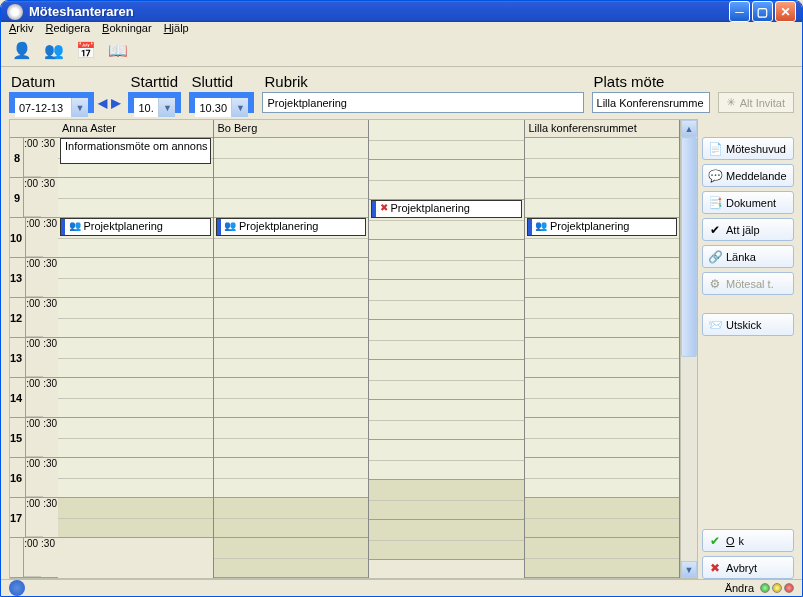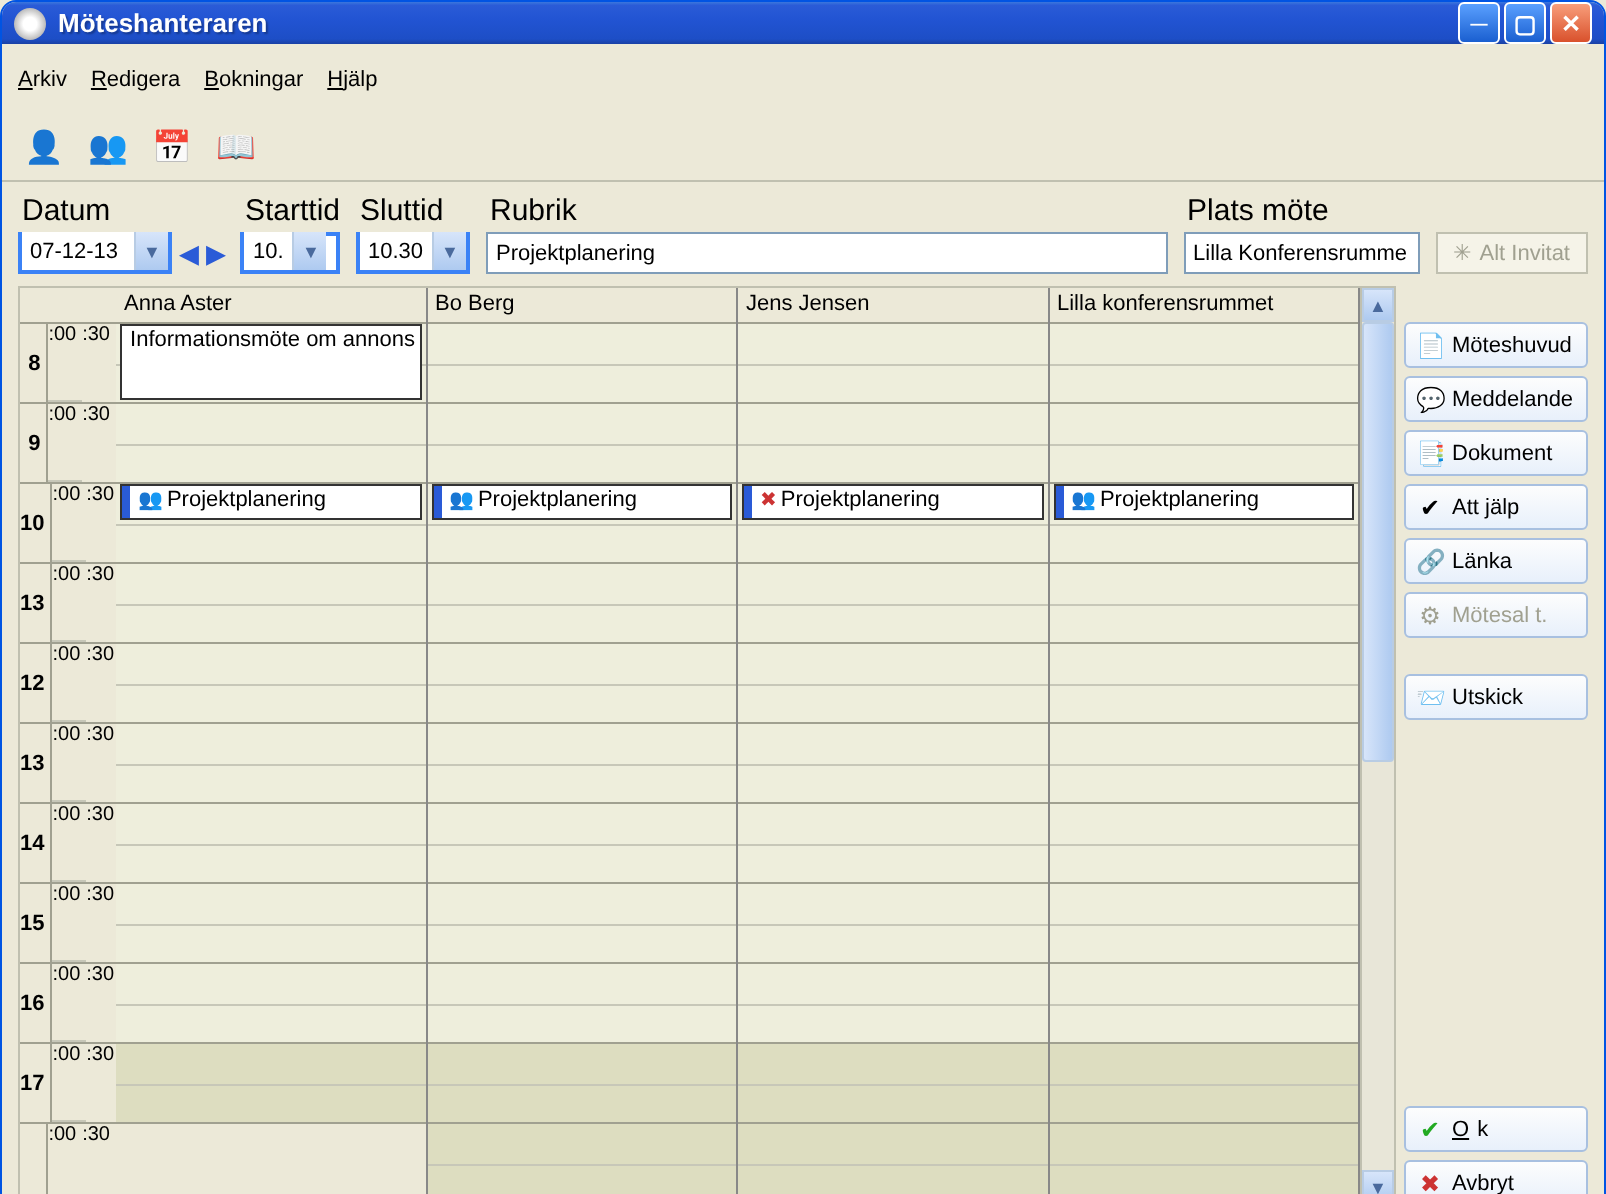--- a/index.html
+++ b/index.html
@@ -7,33 +7,33 @@
 
 .window { width: 803px; height: 597px; border: 1px solid #0054e3; border-radius: 8px 8px 0 0; background: #ece9d8; display: flex; flex-direction: column; }
 .titlebar { height: 30px; background: linear-gradient(to bottom, #3b77dd 0%, #2a5bd7 8%, #2254d3 40%, #1d4ec6 88%, #1941a5 100%); border-radius: 7px 7px 0 0; display: flex; align-items: center; padding: 0 6px; color: #fff; }
 .titlebar .app-icon { width: 16px; height: 16px; margin-right: 6px; background: radial-gradient(circle, #fff 30%, #888 100%); border-radius: 50%; }
 .titlebar .title { flex: 1; font-weight: bold; font-size: 13px; text-shadow: 1px 1px 1px rgba(0,0,0,.3); }
 .win-btns { display: flex; gap: 2px; }
 .win-btn { width: 21px; height: 21px; border: 1px solid #fff; border-radius: 3px; display: flex; align-items: center; justify-content: center; color: #fff; font-weight: bold; font-size: 12px; }
 .win-min, .win-max { background: linear-gradient(to bottom, #5aa0ff, #1a5fd0); }
 .win-close { background: linear-gradient(to bottom, #f89e7b, #d9512c); }
 
-.menubar { background: #ece9d8; padding: 12px 8px; display: flex; gap: 12px; }
+.menubar { background: #ece9d8; padding: 0 8px; display: flex; gap: 12px; }
 .menubar span { cursor: default; }
 .menubar span u { text-decoration: underline; }
 
 .toolbar { padding: 4px 8px; display: flex; gap: 6px; border-bottom: 1px solid #c0c0b0; }
 .tool-btn { width: 26px; height: 24px; display: flex; align-items: center; justify-content: center; font-size: 16px; }
 
 .content { flex: 1; padding: 6px 8px 0 8px; display: flex; flex-direction: column; background: #ece9d8; }
 
 .form-row { display: flex; gap: 8px; margin-bottom: 6px; align-items: flex-end; }
 .field { display: flex; flex-direction: column; gap: 2px; }
 .field label { font-size: 15px; padding-left: 2px; }
-.combo { display: flex; align-items: flex-end; border: 2px solid #3b82f6; background: #fff; height: 21px; }
+.combo { display: flex; align-items: flex-start; border: 6px solid #3b82f6; background: #fff; height: 21px; }
 .combo input { border: none; padding: 0 4px; height: 19px; outline: none; }
 .combo .dd { width: 17px; height: 19px; background: linear-gradient(to bottom,#d7e5fa,#aecaf0); display:flex; align-items:center; justify-content:center; color:#4a6a9d; font-size:9px; border-left:1px solid #b8cce4; }
 .text-in { border: 1px solid #7f9db9; height: 21px; padding: 0 4px; background: #fff; outline: none; }
 .nav-arrows { display:flex; gap:4px; align-items:center; margin-left:4px; }
 .nav-arrows span { color:#2a5bd7; font-size:12px; font-weight:bold; }
 .invite-btn { border:1px solid #c0c0b0; background:#f5f3e8; height:21px; padding:0 8px; display:flex; align-items:center; gap:4px; color:#a0a090; }
 
 .main-area { flex:1; display:flex; gap:4px; overflow:hidden; }
 .calendar-wrap { flex:1; display:flex; background:#ece9d8; border:1px solid #c0c0b0; }
 .time-col { width:48px; background:#ece9d8; }
@@ -45,21 +45,21 @@
 .mins div:first-child { border-bottom:1px solid #c7c7b8; }
 
 .person-cols { flex:1; display:flex; overflow:hidden; }
 .person-col { flex:1; min-width:0; border-right:1px solid #888; }
 .person-head { height:18px; background:#ece9d8; border-bottom:1px solid #a0a090; padding:2px 4px; font-size:11px; overflow:hidden; white-space:nowrap; }
 .cell-block { height:40px; border-bottom:1px solid #a0a090; background:#eeeedc; position:relative; }
 .cell-block::before { content:""; position:absolute; top:50%; left:0; right:0; border-top:1px solid #c7c7b8; }
 .cell-block.off { background:#ddddc0; }
 .appt { position:absolute; left:2px; right:2px; top:0; background:#fff; border:1px solid #333; font-size:11px; padding:1px 2px; display:flex; align-items:flex-start; gap:2px; z-index:2; overflow:hidden; white-space:nowrap; }
 .appt.half { height:18px; }
-.appt.full { height:38px;justify-content:flex-end; }
+.appt.full { height:26px;justify-content:flex-end; }
 .appt .bar { width:4px; align-self:stretch; background:#2a5bd7; margin:-1px 2px -1px -2px; }
 .appt .ic { font-size:10px; }
 
 .vscroll { width:17px; background:#e8e6d8; border-left:1px solid #c0c0b0; position:relative; }
 .vscroll .sbtn { height:17px; background:linear-gradient(to bottom,#d7e5fa,#aecaf0); display:flex; align-items:center; justify-content:center; font-size:9px; color:#4a6a9d; border:1px solid #b8cce4; }
 .vscroll .thumb { position:absolute; top:17px; left:0; right:0; height:220px; background:linear-gradient(to right,#d7e5fa,#aecaf0); border:1px solid #b8cce4; border-radius:2px; }
 .vscroll .sbtn.bot { position:absolute; bottom:0; left:0; right:0; }
 
 .side-panel { width:92px; display:flex; flex-direction:column; gap:4px; padding-top:18px; }
 .side-btn { border:1px solid #a8c0e0; background:linear-gradient(to bottom,#fdfdfd,#e8f0fb); border-radius:3px; height:23px; display:flex; align-items:center; gap:4px; padding:0 5px; font-size:11px; cursor:default; }
@@ -270,21 +270,20 @@
               <div class="cell-block"></div>
               <div class="cell-block"></div>
               <div class="cell-block"></div>
               <div class="cell-block"></div>
               <div class="cell-block"></div>
               <div class="cell-block"></div>
               <div class="cell-block off"></div>
               <div class="cell-block off"></div>
             </div>
             <div class="person-col">
-              <div class="person-head">Jens Jensen</div>
               <div class="cell-block"></div>
               <div class="cell-block"></div>
               <div class="cell-block">
                 <div class="appt half">
                   <div class="bar"></div>
                   <span class="ic" style="color:#c33">✖</span>
                   <span>Projektplanering</span>
                 </div>
               </div>
               <div class="cell-block"></div>

